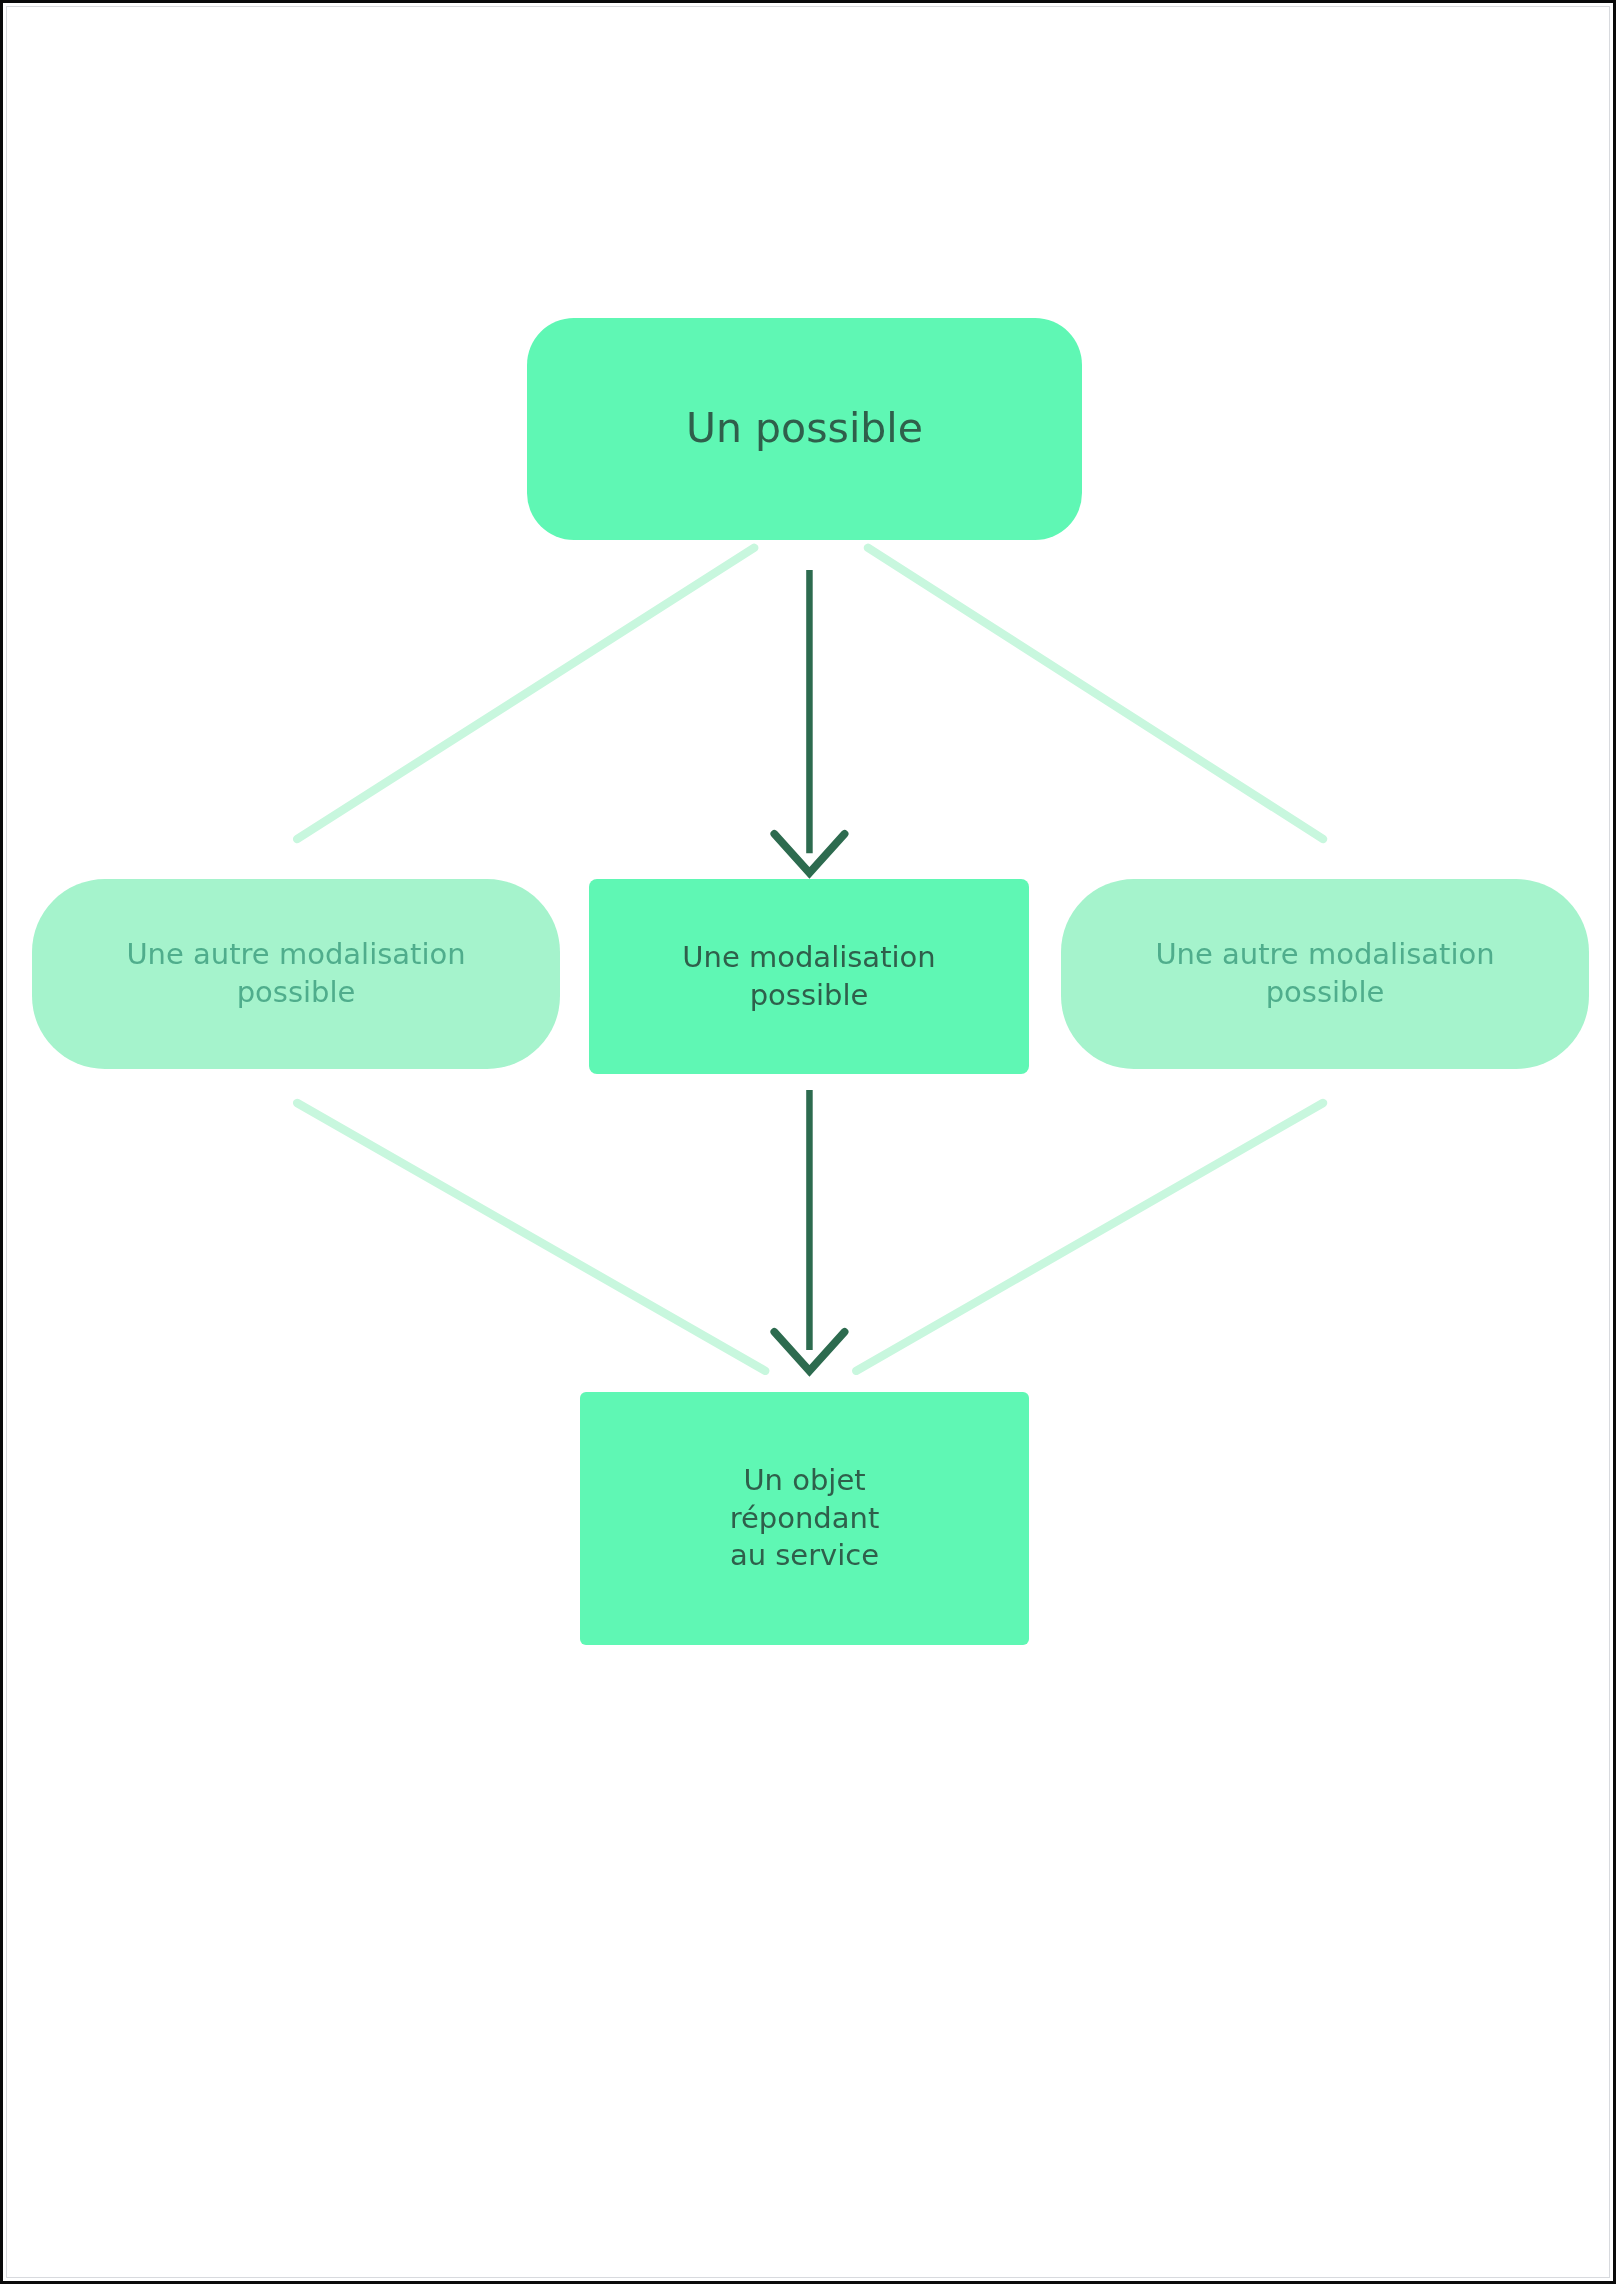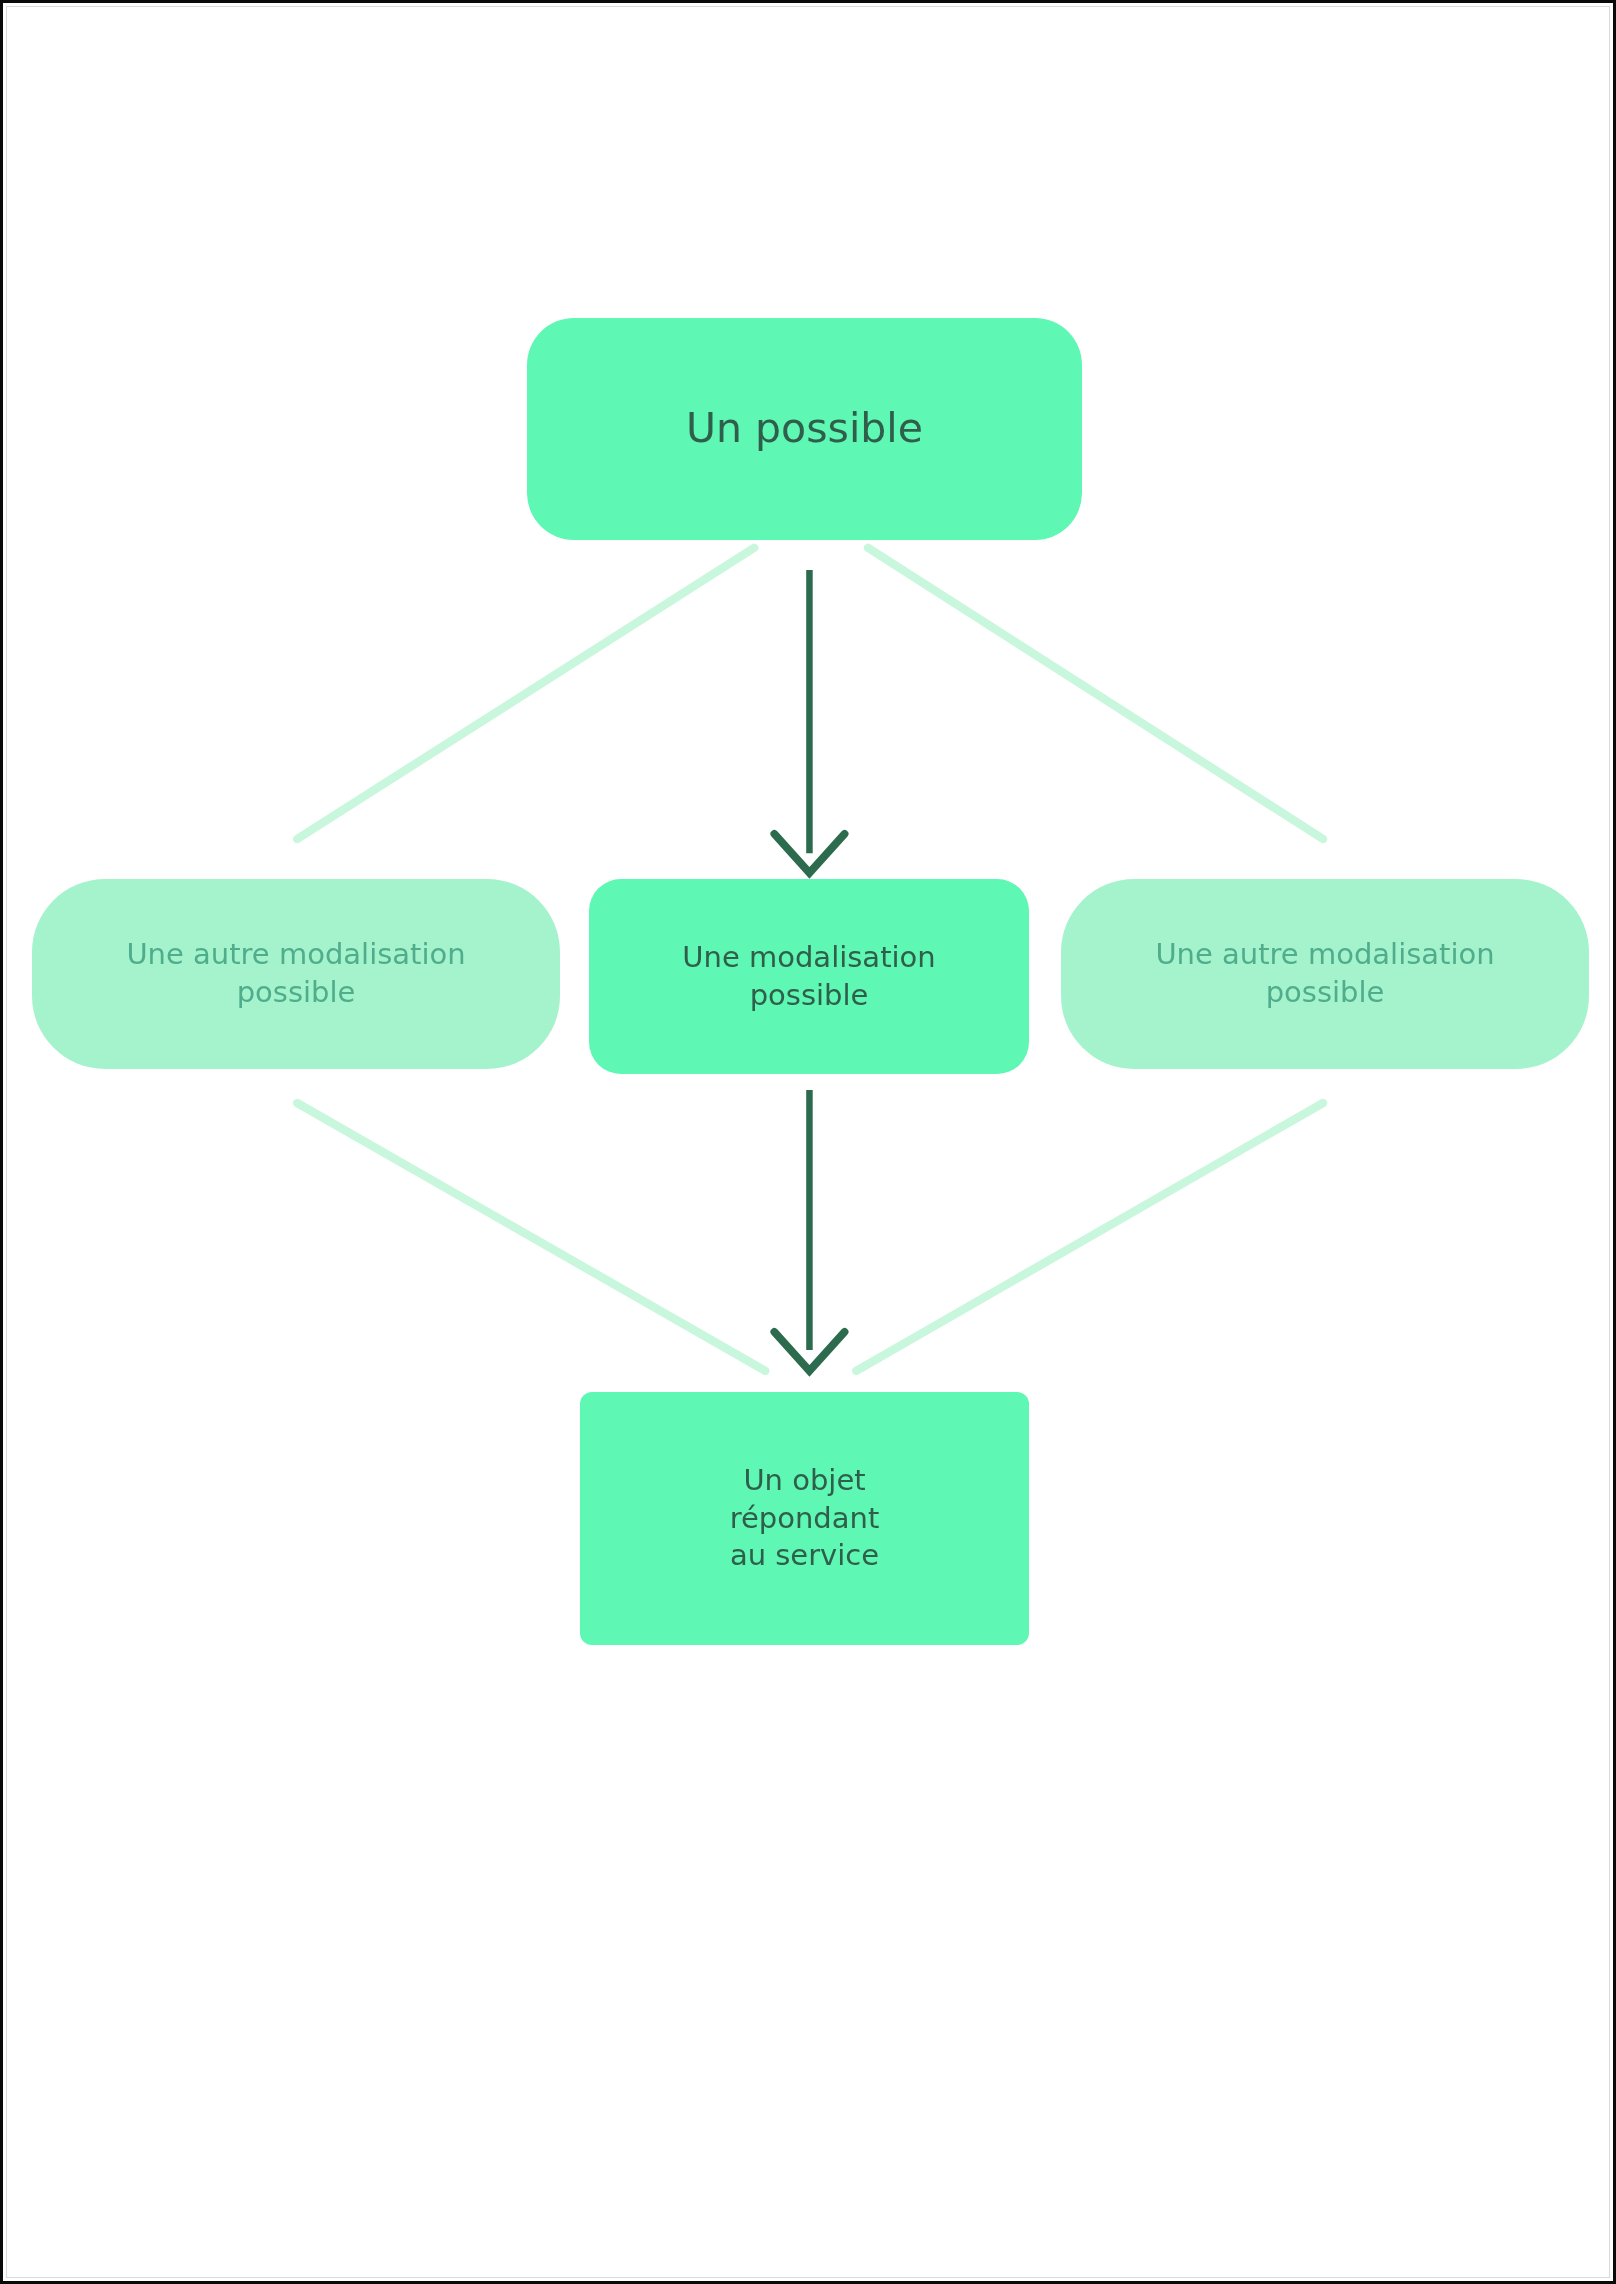--- a/index.html
+++ b/index.html
@@ -89,21 +89,21 @@
     border-radius: 73px;
   }
   #node-modalite-centre {
     left: 586px;
     top: 876px;
     width: 440px;
     height: 195px;
     background: #5FF7B4;
     color: #2F5F4B;
     font-size: 29px;
-    border-radius: 32px;
+    border-radius: 8px;
   }
   #node-modalite-droite {
     left: 1058px;
     top: 876px;
     width: 528px;
     height: 190px;
     background: #A5F3CC;
     color: #4FAD8C;
     font-size: 29px;
     border-radius: 73px;
@@ -111,21 +111,21 @@
 
   
   #node-objet {
     left: 577px;
     top: 1389px;
     width: 449px;
     height: 253px;
     background: #5FF7B4;
     color: #2F5F4B;
     font-size: 29px;
-    border-radius: 12px;
+    border-radius: 6px;
   }
 </style>
 </head>
 <body>
 
 <div id="page">
   <div id="page-inner-rule"></div>
 
   <div id="canvas">
 

